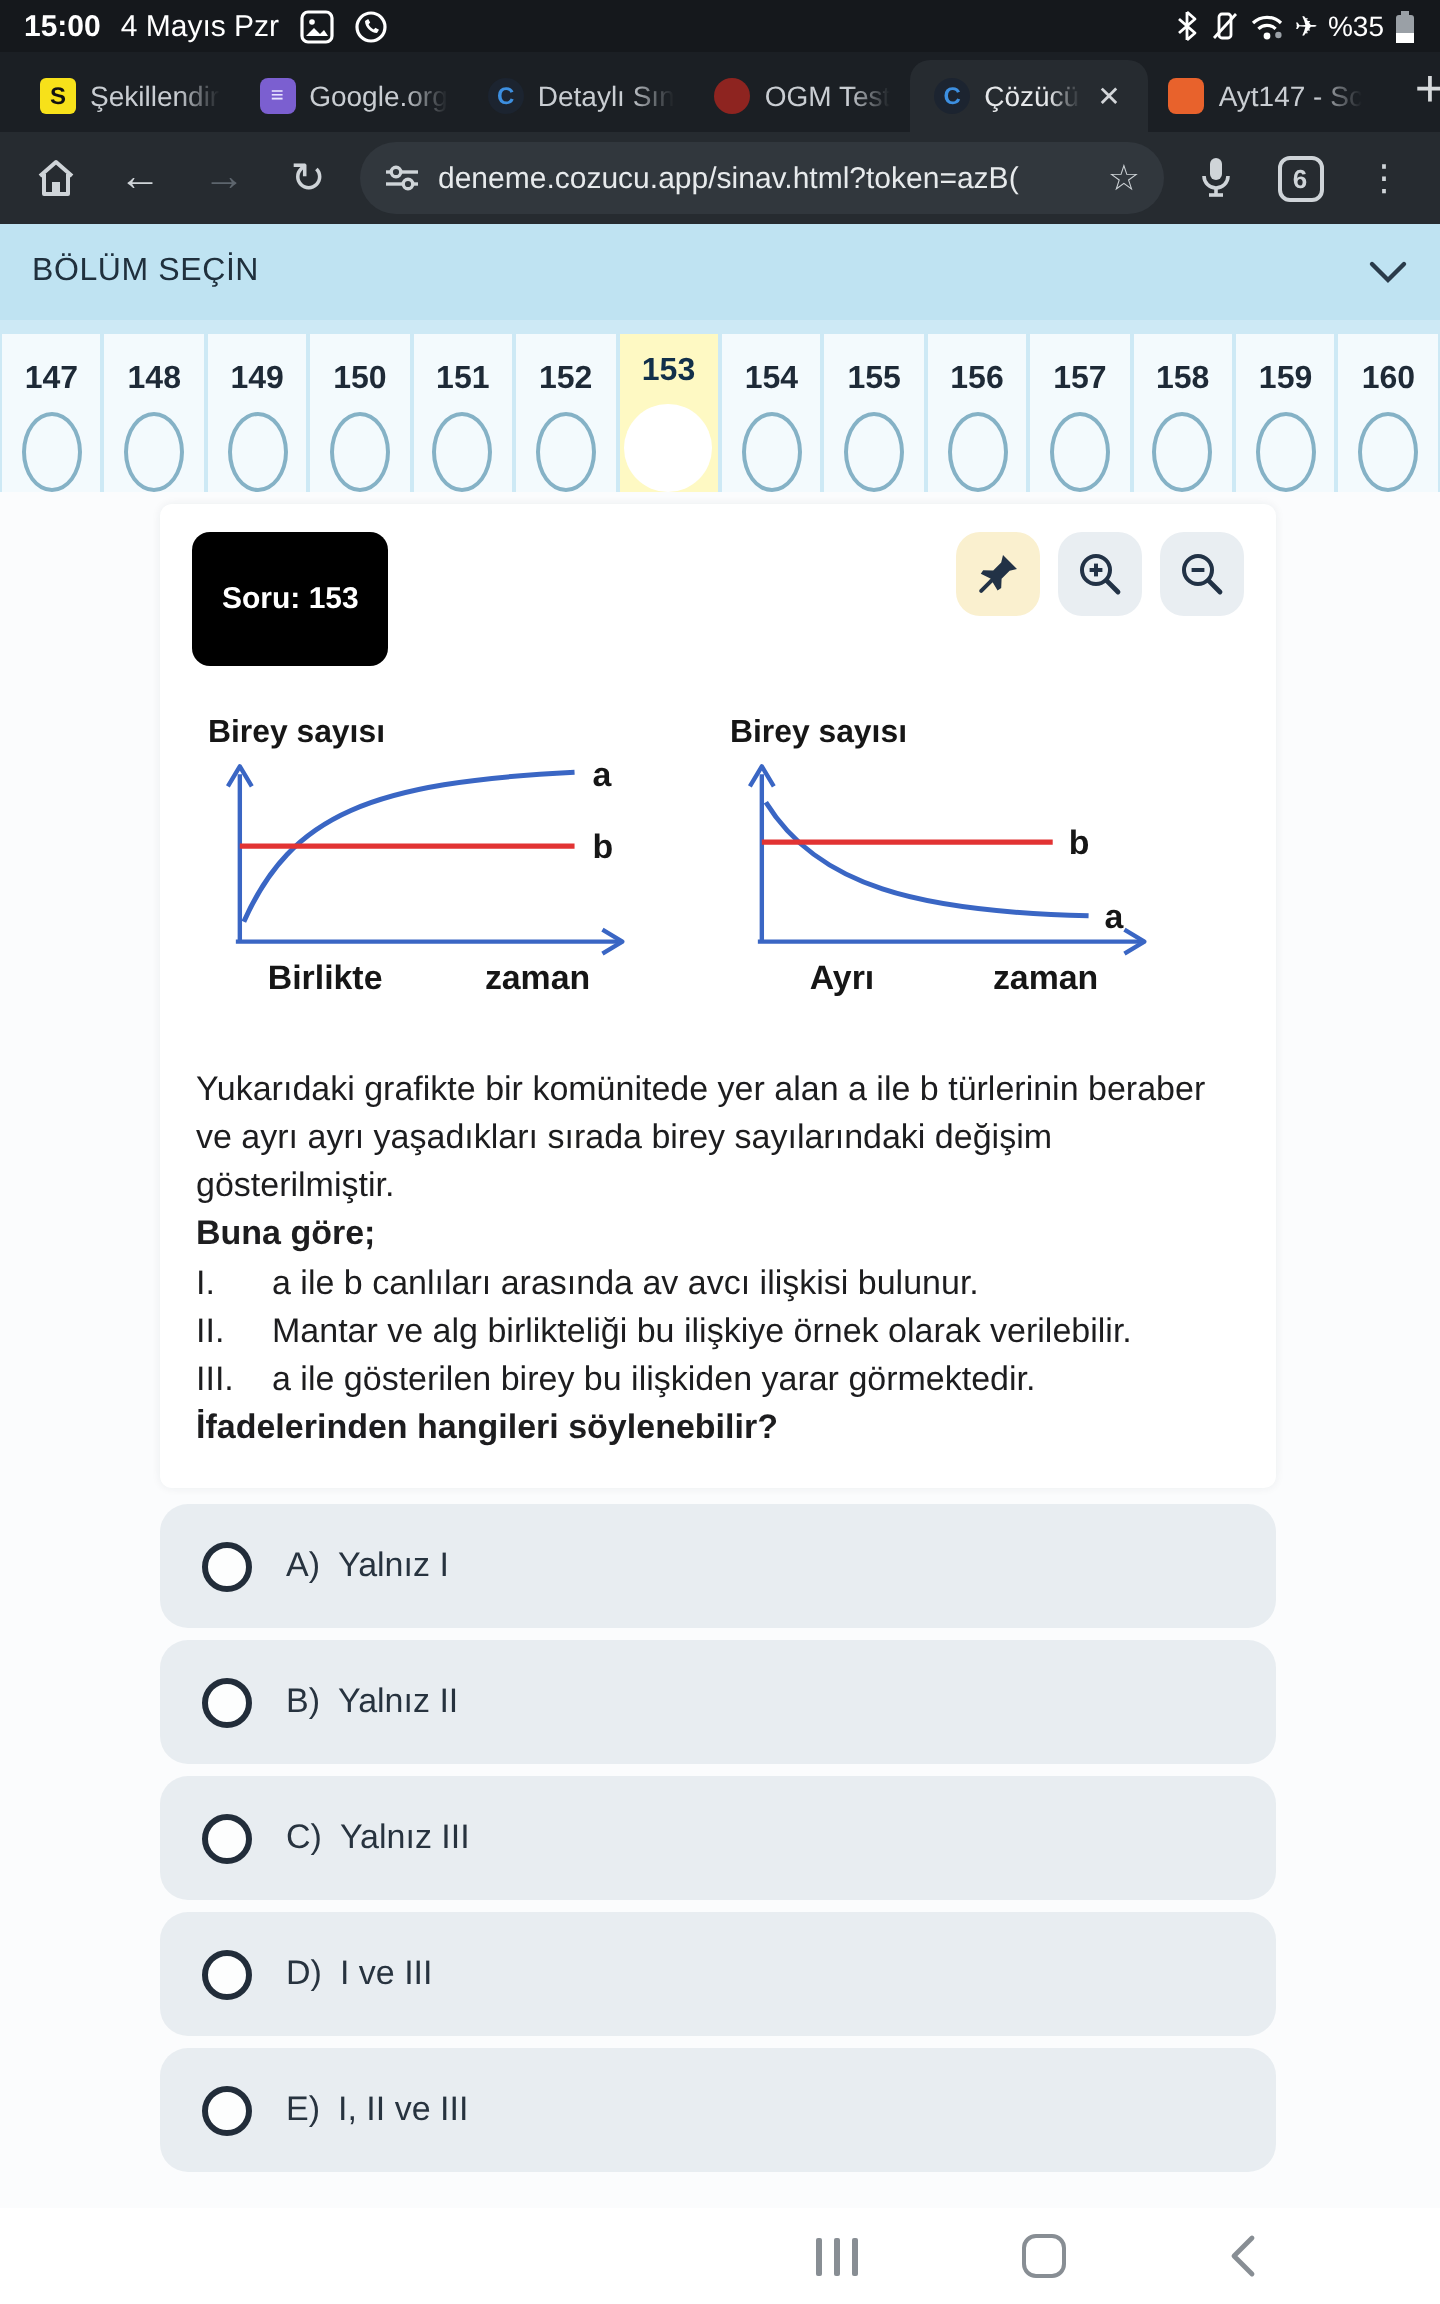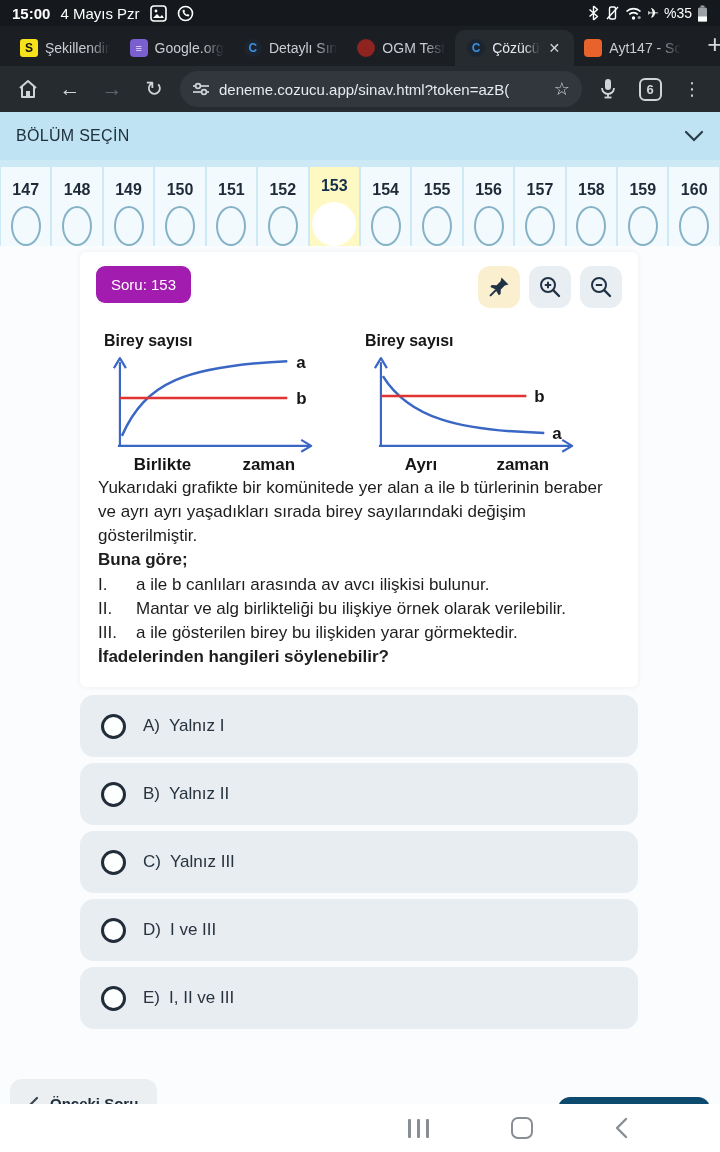--- a/index.html
+++ b/index.html
@@ -61,32 +61,32 @@
   .qtile .num { font-size:16px; font-weight:700; color:#1e2a37; }
   .qtile .circ { width:30px; height:40px; border:2px solid #85b2c6; border-radius:50%; background:transparent; }
   .qtile.selected { background:#fef9c3; }
   .qtile.selected .num { color:#12304a; }
   .qtile.selected .circ { width:44px; height:44px; background:#fff; border:none; }
 
   
   .card { margin:6px 82px 0 80px; background:#fff; border-radius:6px;
           box-shadow:0 0 5px rgba(20,40,60,.07); padding:14px 16px 18px 16px; }
   .card-head { display:flex; align-items:flex-start; }
-  .soru-badge { background:#a21caf; color:#fff; font-size:15px; font-weight:normal;
-                padding:10px 15px; border-radius:9px; }
+  .soru-badge { background:#000000; color:#fff; font-size:15px; font-weight:bold;
+                padding:25px 15px; border-radius:9px; }
   .head-tools { margin-left:auto; display:flex; gap:9px; }
   .tool-btn { width:42px; height:42px; border-radius:12px; display:flex;
               align-items:center; justify-content:center; }
   .tool-pin { background:#faf0cf; }
   .tool-zoom { background:#e9eef2; }
 
   .graphs { display:flex; justify-content:space-between; margin-top:22px; padding:0 2px; }
   .graph-txt { font-weight:600; fill:#161616; }
 
-  .qtext { margin-top:0; color:#1d1d1f; font-size:17px; line-height:1.42; padding:0 2px; }
+  .qtext { margin-top:32px; color:#1d1d1f; font-size:17px; line-height:1.42; padding:0 2px; }
   .qtext .bold { font-weight:bold; }
   .ritem { display:flex; }
   .ritem .rn { width:38px; flex-shrink:0; }
 
   
   .options { margin:8px 82px 0 80px; }
   .option { height:62px; background:#e8edf1; border-radius:14px; display:flex;
             align-items:center; padding:0 21px; gap:17px; margin-bottom:6px; }
   .radio { width:25px; height:25px; border-radius:50%; border:3px solid #222d3a;
            background:#fdfefe; flex-shrink:0; }

